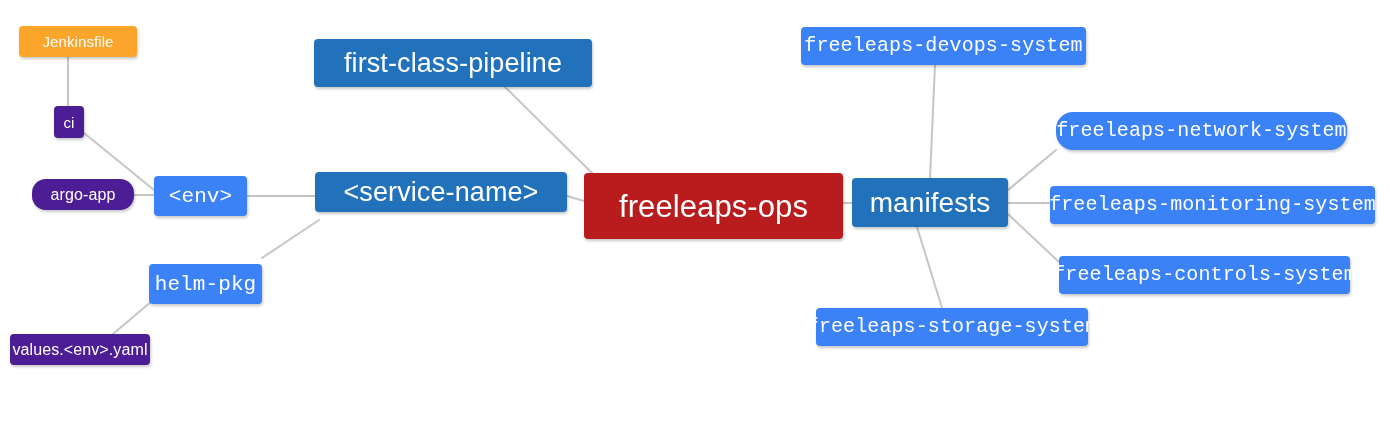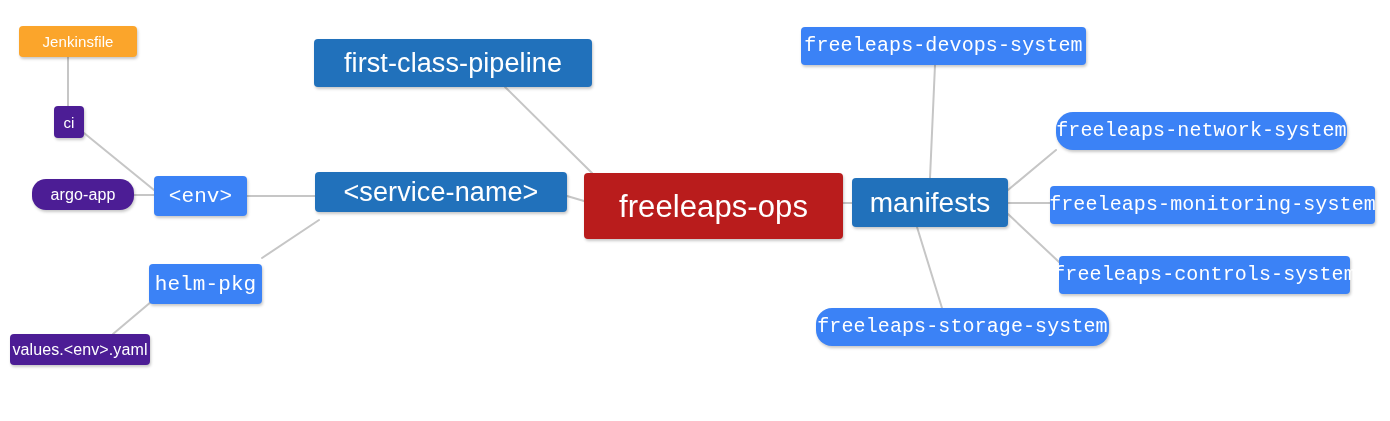--- a/index.html
+++ b/index.html
@@ -70,15 +70,15 @@
       <div class="node n-green" style="left: 154px; top: 176px; width: 93px; height: 40px; font-size: 21px;">&lt;env&gt;</div>
       <div class="node n-green" style="left: 149px; top: 256px; width: 113px; height: 40px; font-size: 21px; margin-top: 8px;">helm-pkg</div>
       <div class="node n-red" style="left: 54px; top: 106px; width: 30px; height: 32px; font-size: 15px;">ci</div>
       <div class="node n-red" style="left: 32px; top: 179px; width: 102px; height: 31px; font-size: 16px; border-radius: 14px;">argo-app</div>
       <div class="node n-red" style="left: 10px; top: 334px; width: 140px; height: 31px; font-size: 16px;">values.&lt;env&gt;.yaml</div>
       <div class="node n-orange" style="left: 19px; top: 26px; width: 118px; height: 31px; font-size: 15px;">Jenkinsfile</div>
       <div class="node n-green" style="left: 801px; top: 27px; width: 285px; height: 38px; font-size: 20px;">freeleaps-devops-system</div>
       <div class="node n-green" style="left: 1056px; top: 112px; width: 291px; height: 38px; font-size: 20px; border-radius: 17px;">freeleaps-network-system</div>
       <div class="node n-green" style="left: 1050px; top: 186px; width: 325px; height: 38px; font-size: 20px;">freeleaps-monitoring-system</div>
       <div class="node n-green" style="left: 1059px; top: 256px; width: 291px; height: 38px; font-size: 20px;">freeleaps-controls-system</div>
-      <div class="node n-green" style="left: 816px; top: 308px; width: 293px; height: 38px; font-size: 20px; border-radius: 16px;">freeleaps-storage-system</div>
+      <div class="node n-green" style="left: 816px; top: 308px; width: 272px; height: 38px; font-size: 20px;">freeleaps-storage-system</div>
     </div>
 </div>
 
 </body></html>

